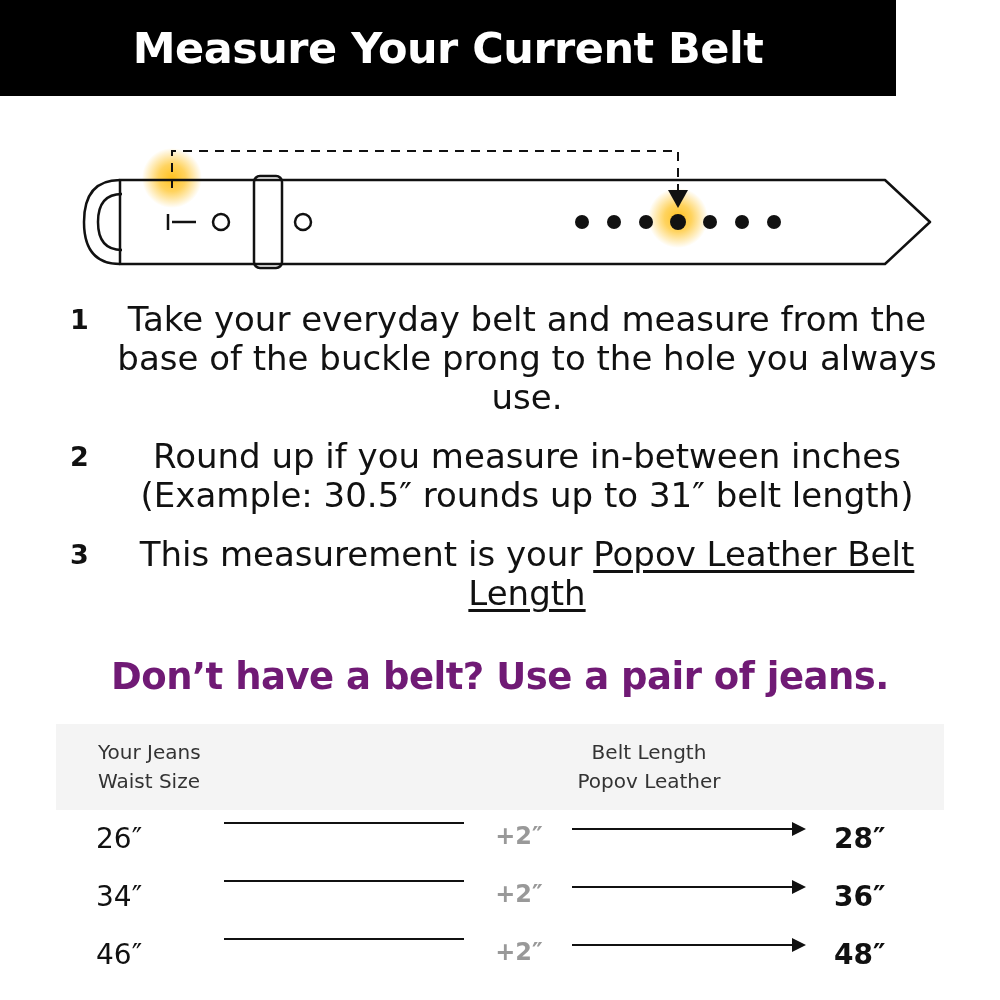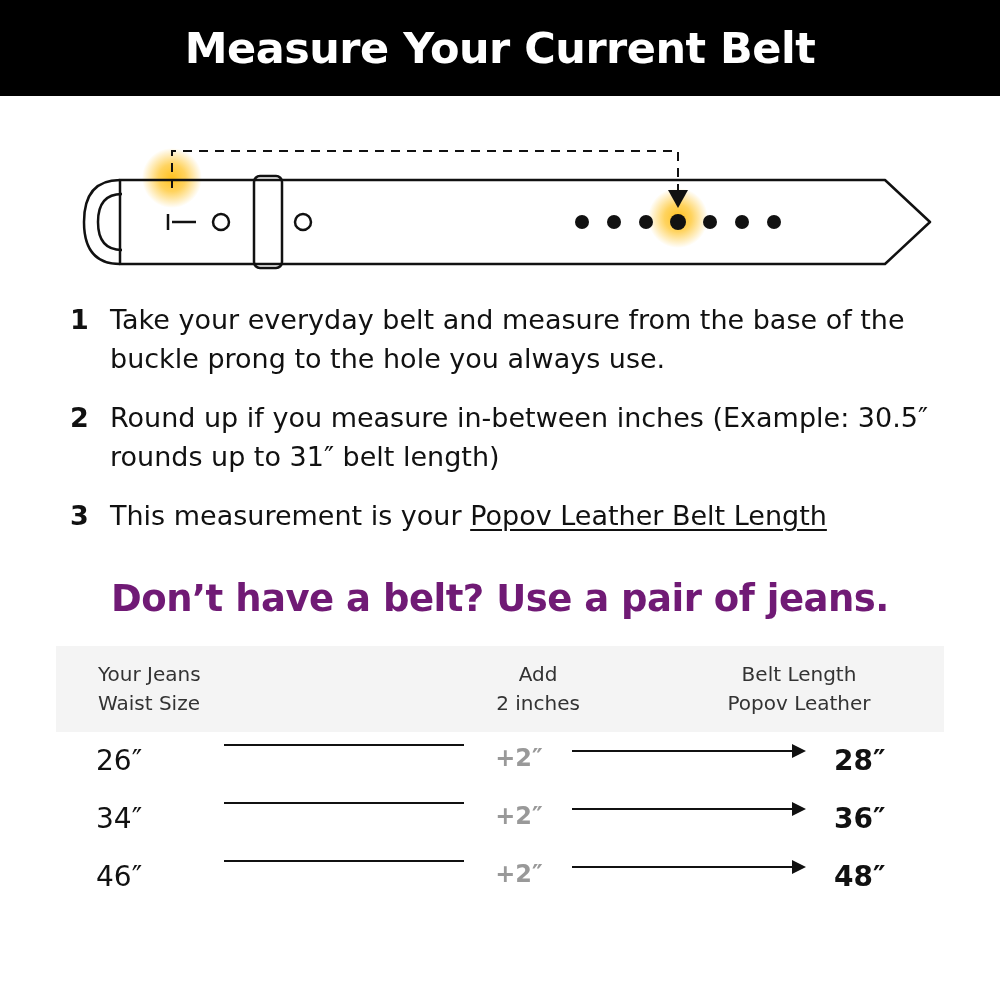--- a/index.html
+++ b/index.html
@@ -11,21 +11,21 @@
     width: 1000px;
     height: 1000px;
     font-family: "DejaVu Sans", sans-serif;
     color: #111111;
     overflow: hidden;
     position: relative;
   }
 
   
   .header-bar {
-    width: 1000px;
+    width: 896px;
     height: 96px;
     background: #000000;
     display: flex;
     align-items: center;
     justify-content: center;
   }
   .header-title {
     color: #ffffff;
     font-family: "DejaVu Sans", sans-serif;
     font-size: 43px;
@@ -56,24 +56,25 @@
     margin-bottom: 20px;
   }
   .step-num {
     flex: 0 0 40px;
     font-size: 27px;
     font-weight: 700;
     line-height: 39px;
     color: #111111;
   }
   .step-text {
-    font-size: 27px;
+    font-size: 34px;
     line-height: 39px;
     color: #111111;
     font-weight: 400;
+    text-align: center;
   }
   .underline-text {
     text-decoration: underline;
     text-underline-offset: 4px;
   }
 
   
   .jeans-heading {
     text-align: center;
     font-size: 37px;
@@ -249,24 +250,20 @@
 
 <div class="jeans-heading">Don’t have a belt? Use a pair of jeans.</div>
 
 <div class="table-wrap">
 
   <div class="table-head">
     <div class="th th-1">
       <div>Your Jeans</div>
       <div>Waist Size</div>
     </div>
-    <div class="th th-2">
-      <div>Add</div>
-      <div>2 inches</div>
-    </div>
     <div class="th th-3">
       <div>Belt Length</div>
       <div>Popov Leather</div>
     </div>
   </div>
 
   <div class="row">
     <div class="cell-from">26″</div>
     <div class="line-seg"></div>
     <div class="cell-add">+2″</div>

